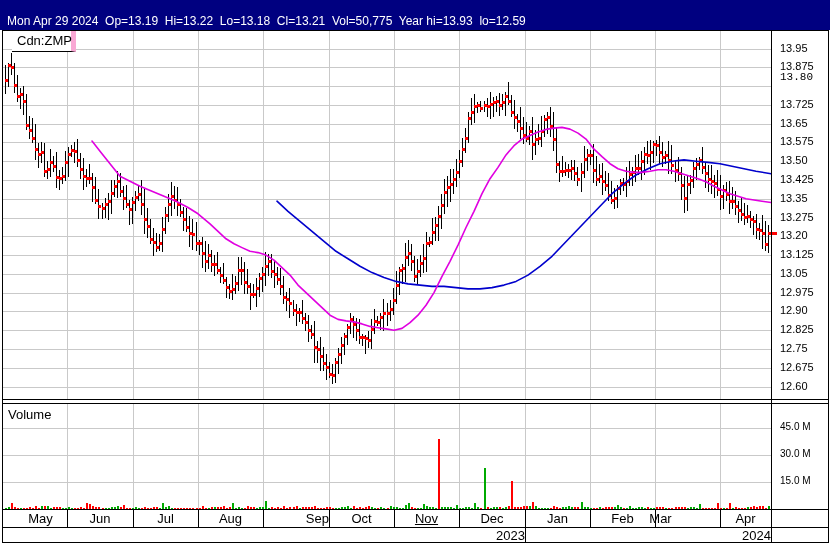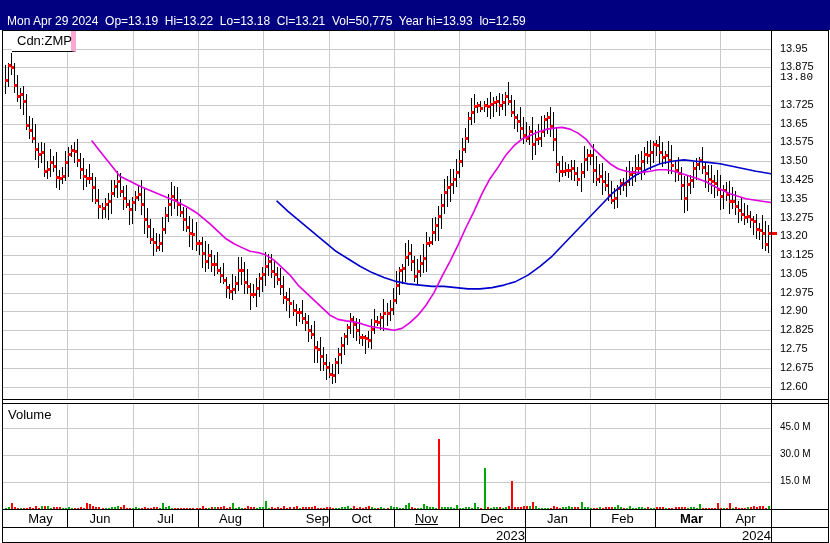--- a/index.html
+++ b/index.html
@@ -908,18 +908,18 @@
       <span class="lbl monthlbl" style="left: 2px; width: 65px; padding-left: 6px;">May</span>
       <span class="lbl monthlbl" style="left: 67px; width: 66px;">Jun</span>
       <span class="lbl monthlbl" style="left: 133px; width: 65px;">Jul</span>
       <span class="lbl monthlbl" style="left: 198px; width: 65px;">Aug</span>
       <span class="lbl monthlbl" style="left: 263px; width: 66px; text-align: right;">Sep</span>
       <span class="lbl monthlbl" style="left: 329px; width: 65px;">Oct</span>
       <span class="lbl monthlbl" style="left: 394px; width: 65px; text-decoration: underline;">Nov</span>
       <span class="lbl monthlbl" style="left: 459px; width: 66px;">Dec</span>
       <span class="lbl monthlbl" style="left: 525px; width: 65px;">Jan</span>
       <span class="lbl monthlbl" style="left: 590px; width: 65px;">Feb</span>
-      <span class="lbl monthlbl" style="left: 659px; width: 65px; font-weight: bold;">Mar</span>
+      <span class="lbl monthlbl" style="left: 628px; width: 65px;">Mar</span>
       <span class="lbl monthlbl" style="left: 720px; width: 51px;">Apr</span>
       <span class="lbl yearlbl" style="left: 2px; width: 523px;">2023</span>
       <span class="lbl yearlbl" style="left: 525px; width: 246px;">2024</span>
     </div>
 </div>
 
 </body></html>

